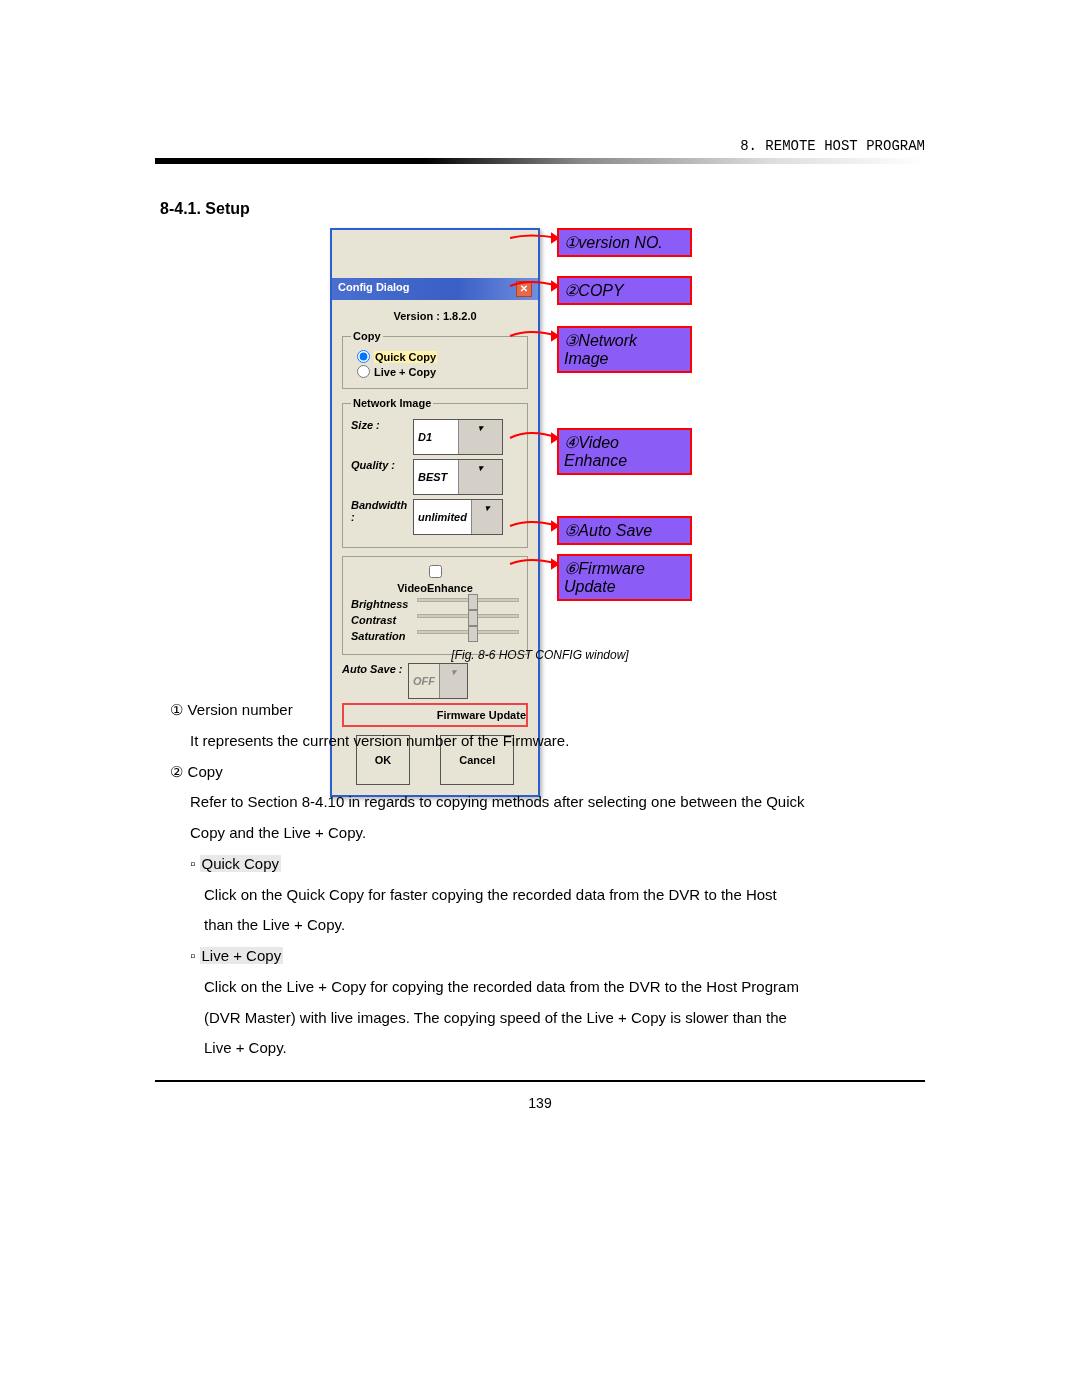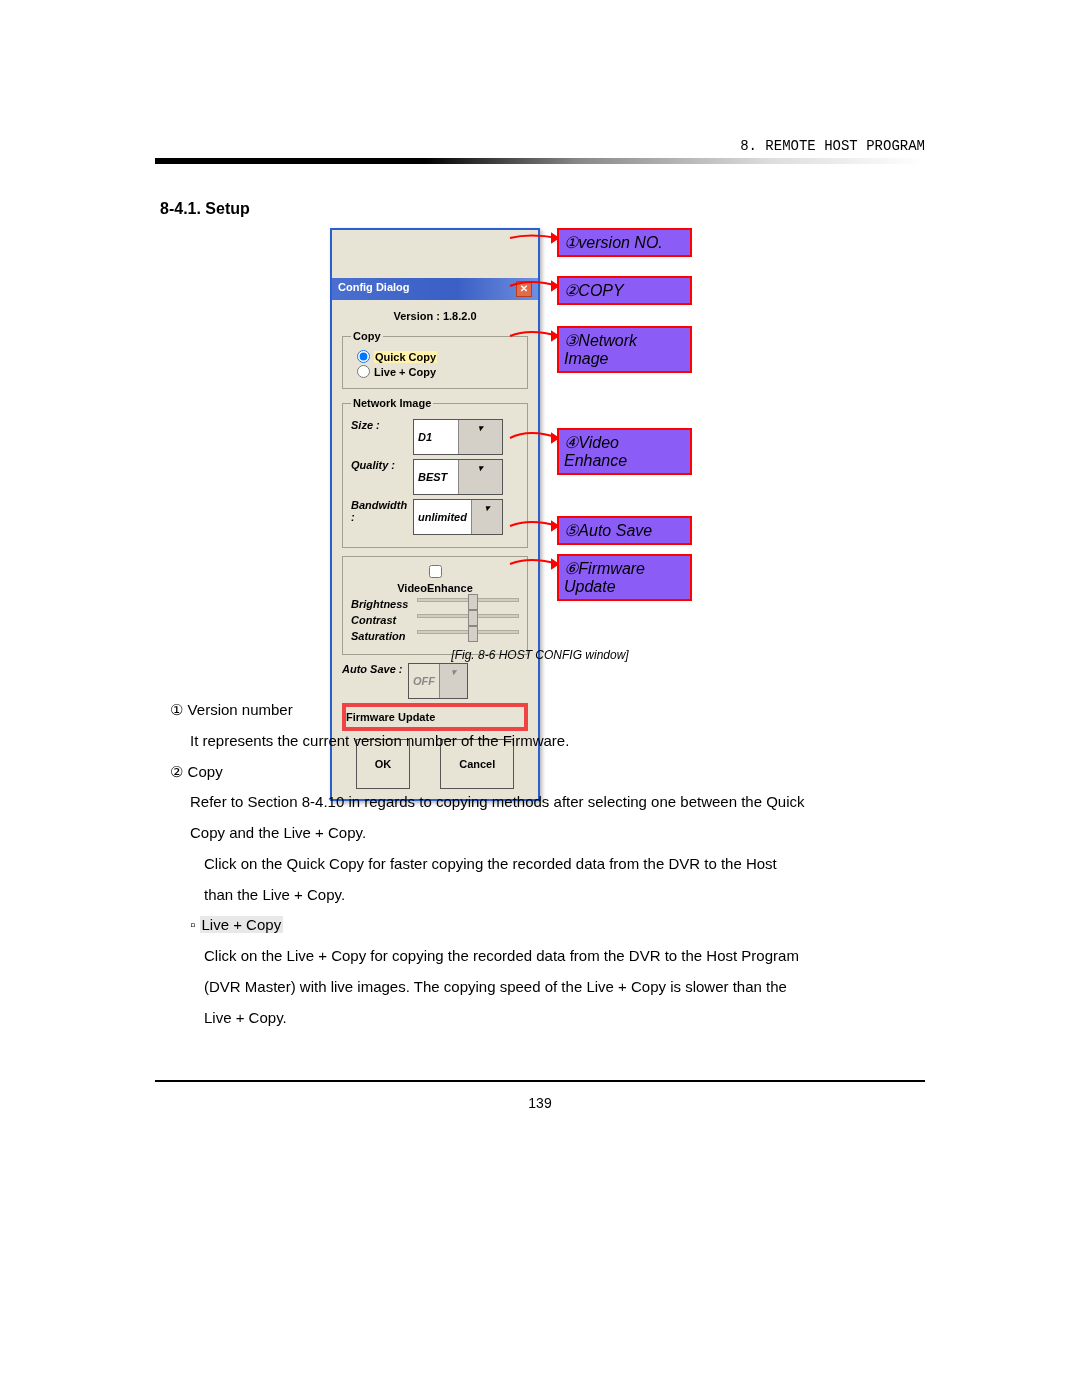--- a/index.html
+++ b/index.html
@@ -111,26 +111,26 @@
     content: '';
     position: absolute;
     left: 50%; top: -5px;
     width: 8px; height: 14px;
     background: #d4d0c8;
     border: 1px solid #888;
   }
   .firmware-btn {
     display: block;
     width: 100%;
-    border: 4px solid #ef4444;
+    border: 2px solid #ef4444;
     background: #e8e4d5;
     padding: 4px 0;
     font-weight: bold;
     font-size: 11px;
-    text-align: left;
+    text-align: right;
     margin: 4px 0 8px 0;
     cursor: pointer;
   }
   .btn-row { display: flex; gap: 30px; justify-content: center; }
   .btn {
     border: 1px solid #555;
     background: #e8e4d5;
     padding: 18px 18px;
     font-weight: bold;
     font-size: 11px;
@@ -308,20 +308,21 @@
 </div>
 
 <div class="fig-caption">[Fig. 8-6 HOST CONFIG window]</div>
 
 <div class="body-text">
   <p>①  Version number</p>
   <p class="indent1">It represents the current version number of the Firmware.</p>
   <p>②  Copy</p>
   <p class="indent1">Refer to Section 8-4.10 in regards to copying methods after selecting one between the Quick</p>
   <p class="indent1">Copy and the Live + Copy.</p>
+  <p class="indent1"><span>▫ </span><span class="sub-hl">Quick Copy</span></p>
   <p class="indent2">Click on the Quick Copy for faster copying the recorded data from the DVR to the Host</p>
   <p class="indent2">than the Live + Copy.</p>
   <p class="indent1"><span>▫ </span><span class="sub-hl">Live + Copy</span></p>
   <p class="indent2">Click on the Live + Copy for copying the recorded data from the DVR to the Host Program</p>
   <p class="indent2">(DVR Master) with live images. The copying speed of the Live + Copy is slower than the</p>
   <p class="indent2">Live + Copy.</p>
 </div>
 
 <div class="footer-line"></div>
 <div class="page-num">139</div>

